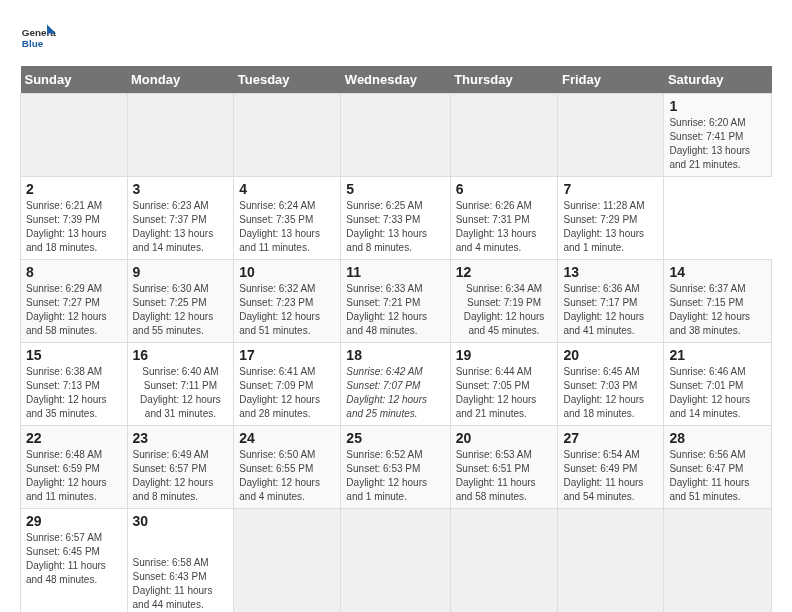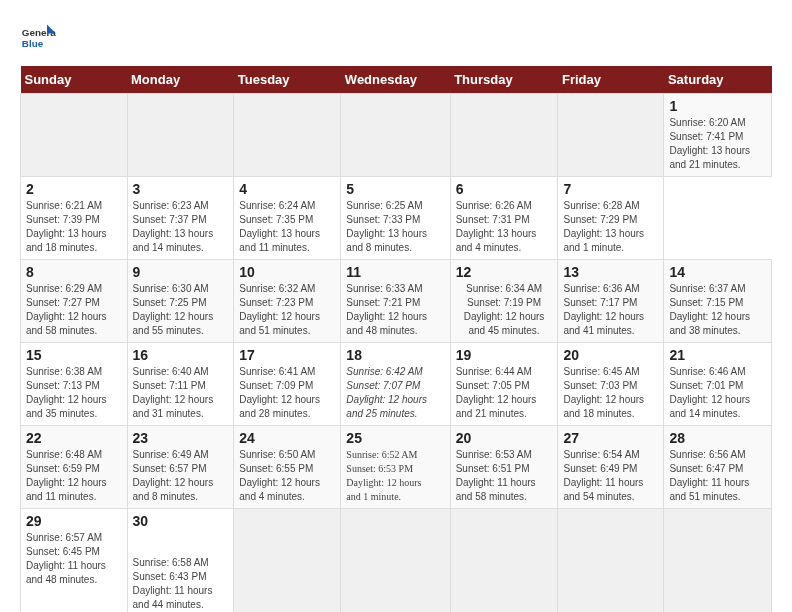--- a/index.html
+++ b/index.html
@@ -34,21 +34,21 @@
     .subtitle {
       font-size: 14px;
       color: #555;
     }
     table {
       width: 100%;
       border-collapse: collapse;
       font-size: 11px;
     }
     thead th {
-      background-color: #7f1d1d;
+      background-color: #737373;
       color: #fff;
       padding: 6px 4px;
       text-align: left;
       font-size: 13px;
       font-weight: bold;
     }
     tbody td {
       vertical-align: top;
       border: 1px solid #ddd;
       padding: 4px 5px;
@@ -147,21 +147,21 @@
         </td>
         <td>
           <span class="day-num">6</span>
           <div class="day-info" style="white-space: pre-line;">Sunrise: 6:26 AM
 Sunset: 7:31 PM
 Daylight: 13 hours
 and 4 minutes.</div>
         </td>
         <td>
           <span class="day-num">7</span>
-          <div class="day-info" style="white-space: pre-line;">Sunrise: 6:28 AM
+          <div class="day-info" style="white-space: pre-line;">Sunrise: 11:28 AM
 Sunset: 7:29 PM
 Daylight: 13 hours
 and 1 minute.</div>
         </td>
       </tr>
       <tr>
         <td>
           <span class="day-num">8</span>
           <div class="day-info" style="white-space: pre-line;">Sunrise: 6:29 AM
 Sunset: 7:27 PM
@@ -214,21 +214,21 @@
       <tr>
         <td>
           <span class="day-num">15</span>
           <div class="day-info" style="white-space: pre-line;">Sunrise: 6:38 AM
 Sunset: 7:13 PM
 Daylight: 12 hours
 and 35 minutes.</div>
         </td>
         <td>
           <span class="day-num">16</span>
-          <div class="day-info" style="white-space: pre-line;">Sunrise: 6:40 AM
+          <div class="day-info" style="white-space: pre-line; text-align: center;">Sunrise: 6:40 AM
 Sunset: 7:11 PM
 Daylight: 12 hours
 and 31 minutes.</div>
         </td>
         <td>
           <span class="day-num">17</span>
           <div class="day-info" style="white-space: pre-line;">Sunrise: 6:41 AM
 Sunset: 7:09 PM
 Daylight: 12 hours
 and 28 minutes.</div>
@@ -279,21 +279,21 @@
         </td>
         <td>
           <span class="day-num">24</span>
           <div class="day-info" style="white-space: pre-line;">Sunrise: 6:50 AM
 Sunset: 6:55 PM
 Daylight: 12 hours
 and 4 minutes.</div>
         </td>
         <td>
           <span class="day-num">25</span>
-          <div class="day-info" style="white-space: pre-line; font-family: Liberation Serif, serif;">Sunrise: 6:52 AM
+          <div class="day-info" style="white-space: pre-line;">Sunrise: 6:52 AM
 Sunset: 6:53 PM
 Daylight: 12 hours
 and 1 minute.</div>
         </td>
         <td>
           <span class="day-num">20</span>
           <div class="day-info" style="white-space: pre-line;">Sunrise: 6:53 AM
 Sunset: 6:51 PM
 Daylight: 11 hours
 and 58 minutes.</div>

